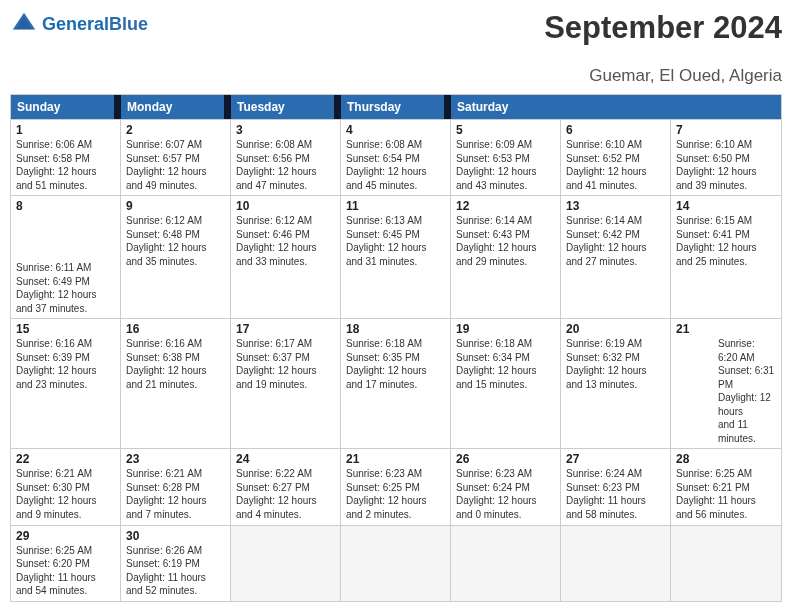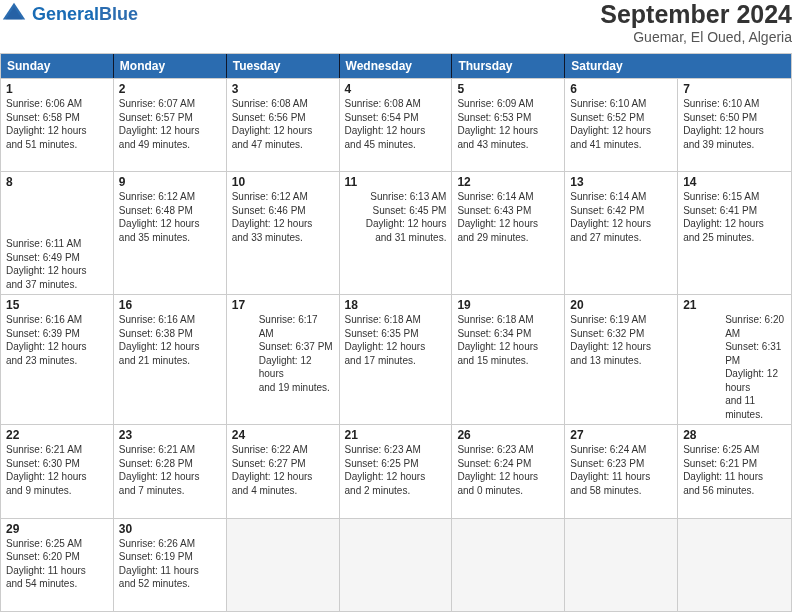--- a/index.html
+++ b/index.html
@@ -7,20 +7,21 @@
       width: 792px;
       height: 612px;
       background: #fff;
       font-family: Arial, sans-serif;
       font-size: 11px;
       overflow: hidden;
     }
     .page {
       width: 792px;
       height: 612px;
+      padding: 10px;
       display: flex;
       flex-direction: column;
     }
     .header {
       display: flex;
       justify-content: space-between;
       align-items: flex-start;
       margin-bottom: 8px;
     }
     .logo {
@@ -38,45 +39,46 @@
       color: #1a6cb5;
     }
     .logo-icon {
       width: 28px;
       height: 28px;
     }
     .title-block {
       text-align: right;
     }
     .month-title {
-      font-size: 25px;
+      font-size: 31px;
       font-weight: bold;
       color: #333;
     }
     .subtitle {
-      font-size: 14px;
+      font-size: 17px;
       color: #555;
+      margin-top: 20px;
     }
     .calendar {
       flex: 1;
       display: flex;
       flex-direction: column;
       border: 1px solid #ccc;
     }
     .cal-header {
       display: grid;
       grid-template-columns: repeat(7, 1fr);
       background: #2b6cb0;
     }
     .cal-header-cell {
       color: #fff;
       font-weight: bold;
       font-size: 12px;
       padding: 5px 6px;
-      border-right: 1px solid #0f172a;
+      border-right: 7px solid #0f172a;
     }
     .cal-header-cell:last-child { border-right: none; }
     .cal-body {
       flex: 1;
       display: flex;
       flex-direction: column;
     }
     .cal-row {
       display: grid;
       grid-template-columns: repeat(7, 1fr);
@@ -126,21 +128,20 @@
       <div class="month-title">September 2024</div>
       <div class="subtitle">Guemar, El Oued, Algeria</div>
     </div>
   </div>
 
   <div class="calendar">
     <div class="cal-header">
     <div class="cal-header-cell">Sunday</div>
         <div class="cal-header-cell">Monday</div>
         <div class="cal-header-cell">Tuesday</div>
-        <div class="cal-header-cell">Wednesday</div>
         <div class="cal-header-cell">Thursday</div>
         <div class="cal-header-cell">Saturday</div>
       </div>
     <div class="cal-body">
     <div class="cal-row">
           <div class="cal-cell">
             <span class="day-num">1</span>
             <div class="day-info" style="white-space: pre-line;">Sunrise: 6:06 AM
 Sunset: 6:58 PM
 Daylight: 12 hours
@@ -206,21 +207,21 @@
           </div>
           <div class="cal-cell">
             <span class="day-num">10</span>
             <div class="day-info" style="white-space: pre-line;">Sunrise: 6:12 AM
 Sunset: 6:46 PM
 Daylight: 12 hours
 and 33 minutes.</div>
           </div>
           <div class="cal-cell">
             <span class="day-num">11</span>
-            <div class="day-info" style="white-space: pre-line; text-align: right;">Sunrise: 6:13 AM
+            <div class="day-info" style="white-space: pre-line;">Sunrise: 6:13 AM
 Sunset: 6:45 PM
 Daylight: 12 hours
 and 31 minutes.</div>
           </div>
           <div class="cal-cell">
             <span class="day-num">12</span>
             <div class="day-info" style="white-space: pre-line;">Sunrise: 6:14 AM
 Sunset: 6:43 PM
 Daylight: 12 hours
 and 29 minutes.</div>
@@ -250,21 +251,21 @@
           </div>
           <div class="cal-cell">
             <span class="day-num">16</span>
             <div class="day-info" style="white-space: pre-line;">Sunrise: 6:16 AM
 Sunset: 6:38 PM
 Daylight: 12 hours
 and 21 minutes.</div>
           </div>
           <div class="cal-cell">
             <span class="day-num">17</span>
-            <div class="day-info" style="white-space: pre-line; margin-left: 27px;">Sunrise: 6:17 AM
+            <div class="day-info" style="white-space: pre-line;">Sunrise: 6:17 AM
 Sunset: 6:37 PM
 Daylight: 12 hours
 and 19 minutes.</div>
           </div>
           <div class="cal-cell">
             <span class="day-num">18</span>
             <div class="day-info" style="white-space: pre-line;">Sunrise: 6:18 AM
 Sunset: 6:35 PM
 Daylight: 12 hours
 and 17 minutes.</div>

